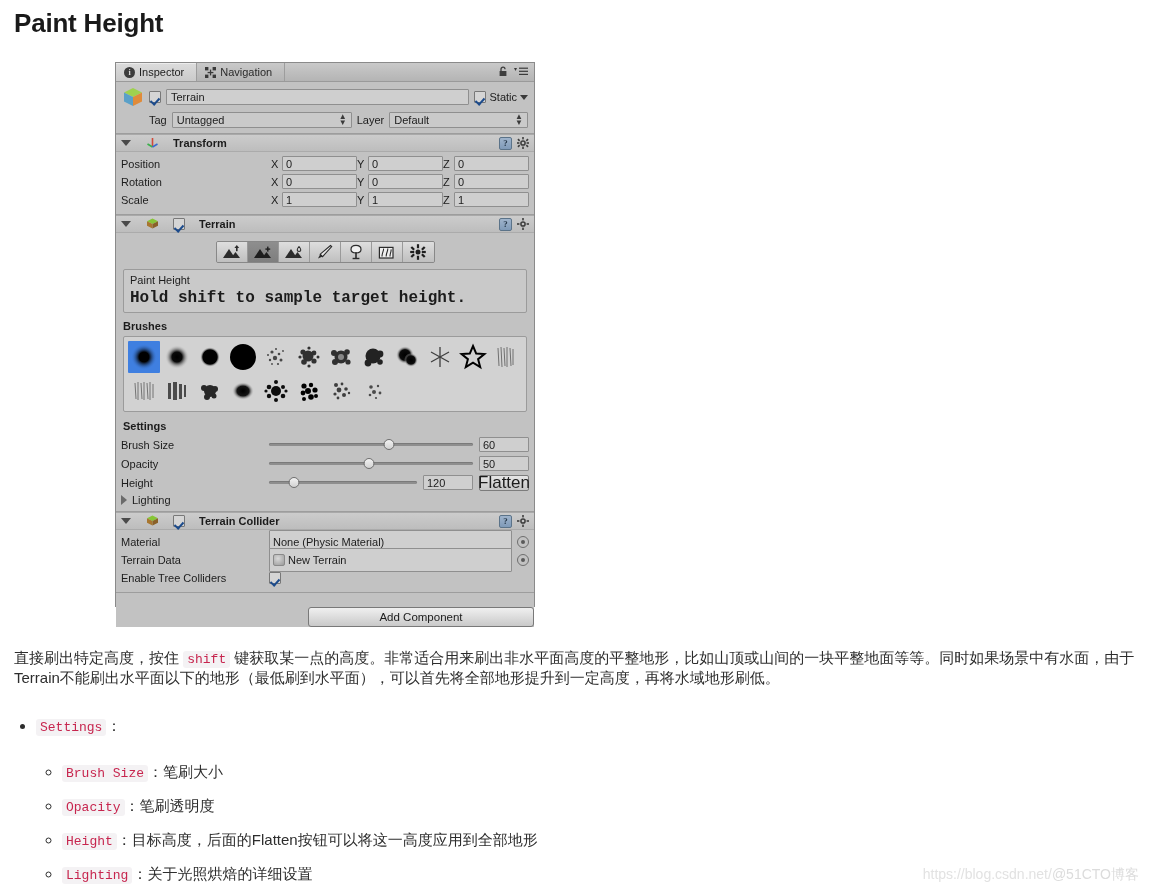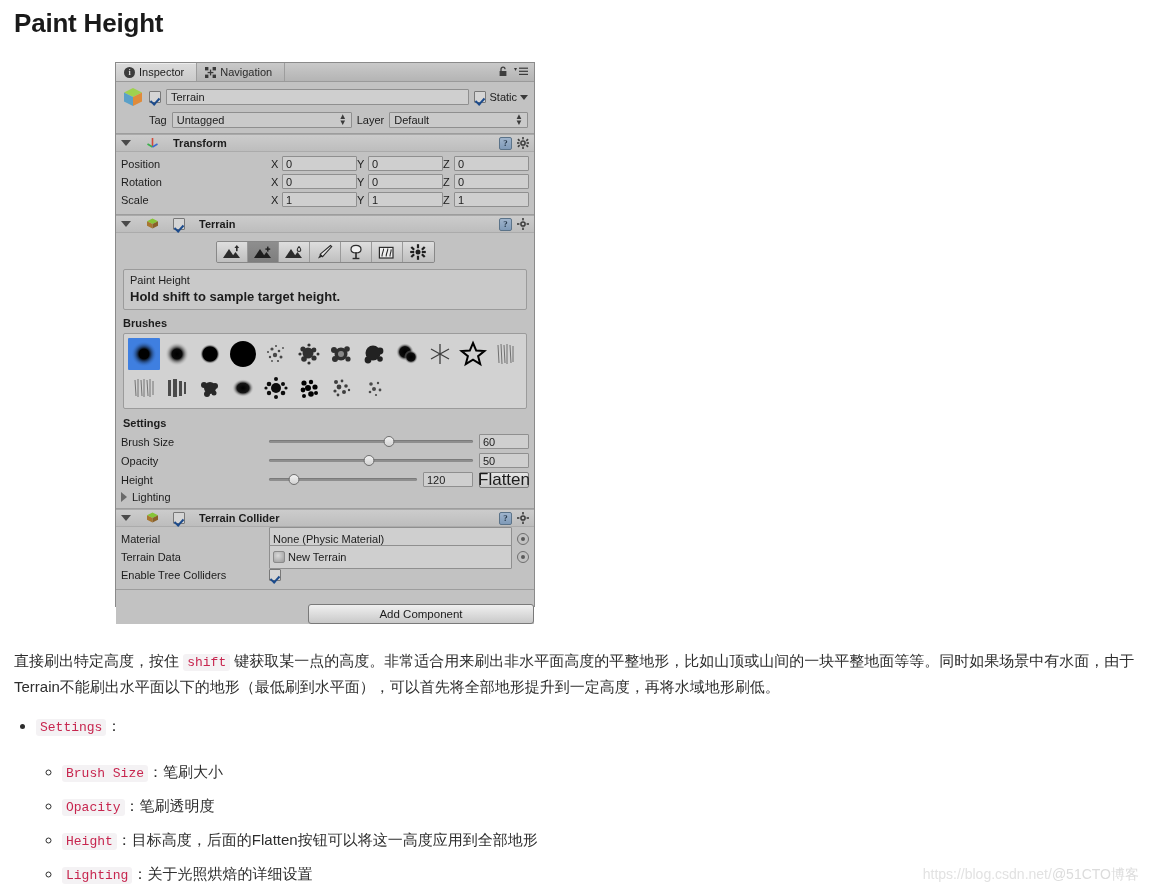--- a/index.html
+++ b/index.html
@@ -209,21 +209,21 @@
   .tool.active { background:linear-gradient(#8e8e8e,#7e7e7e); }
 
   .helpbox {
     margin:0 2px 7px 2px;
     background:#c9c9c9;
     border:1px solid #9b9b9b;
     border-radius:2px;
     padding:4px 6px 5px 6px;
   }
   .helpbox .t1 { font-size:11px; margin-bottom:3px; }
-  .helpbox .t2 { font-size:13px; font-weight:bold; }
+  .helpbox .t2 { font-size:16px; font-weight:bold;font-family:Liberation Mono, monospace; }
 
   .section-title { font-size:11px; font-weight:bold; margin:2px 0 4px 2px; }
 
   .brushbox {
     margin:0 2px 8px 2px;
     background:#d2d2d2;
     border:1px solid #9b9b9b;
     border-radius:2px;
     padding:4px;
   }
@@ -305,21 +305,21 @@
     display:flex;align-items:center;justify-content:center;
     font-size:11.5px;
   }
 
   
   .para {
     position:absolute;
     left:14px; top:634px;
     width:1131px;
     font-size:15px;
-    line-height:24px;
+    line-height:18px;
     color:#2d2d2d;
   }
   code.ic {
     font-family:"Liberation Mono", monospace;
     font-size:13px;
     background:#f4f2f4;
     color:#c7254e;
     padding:1px 4px;
     border-radius:3px;
   }

